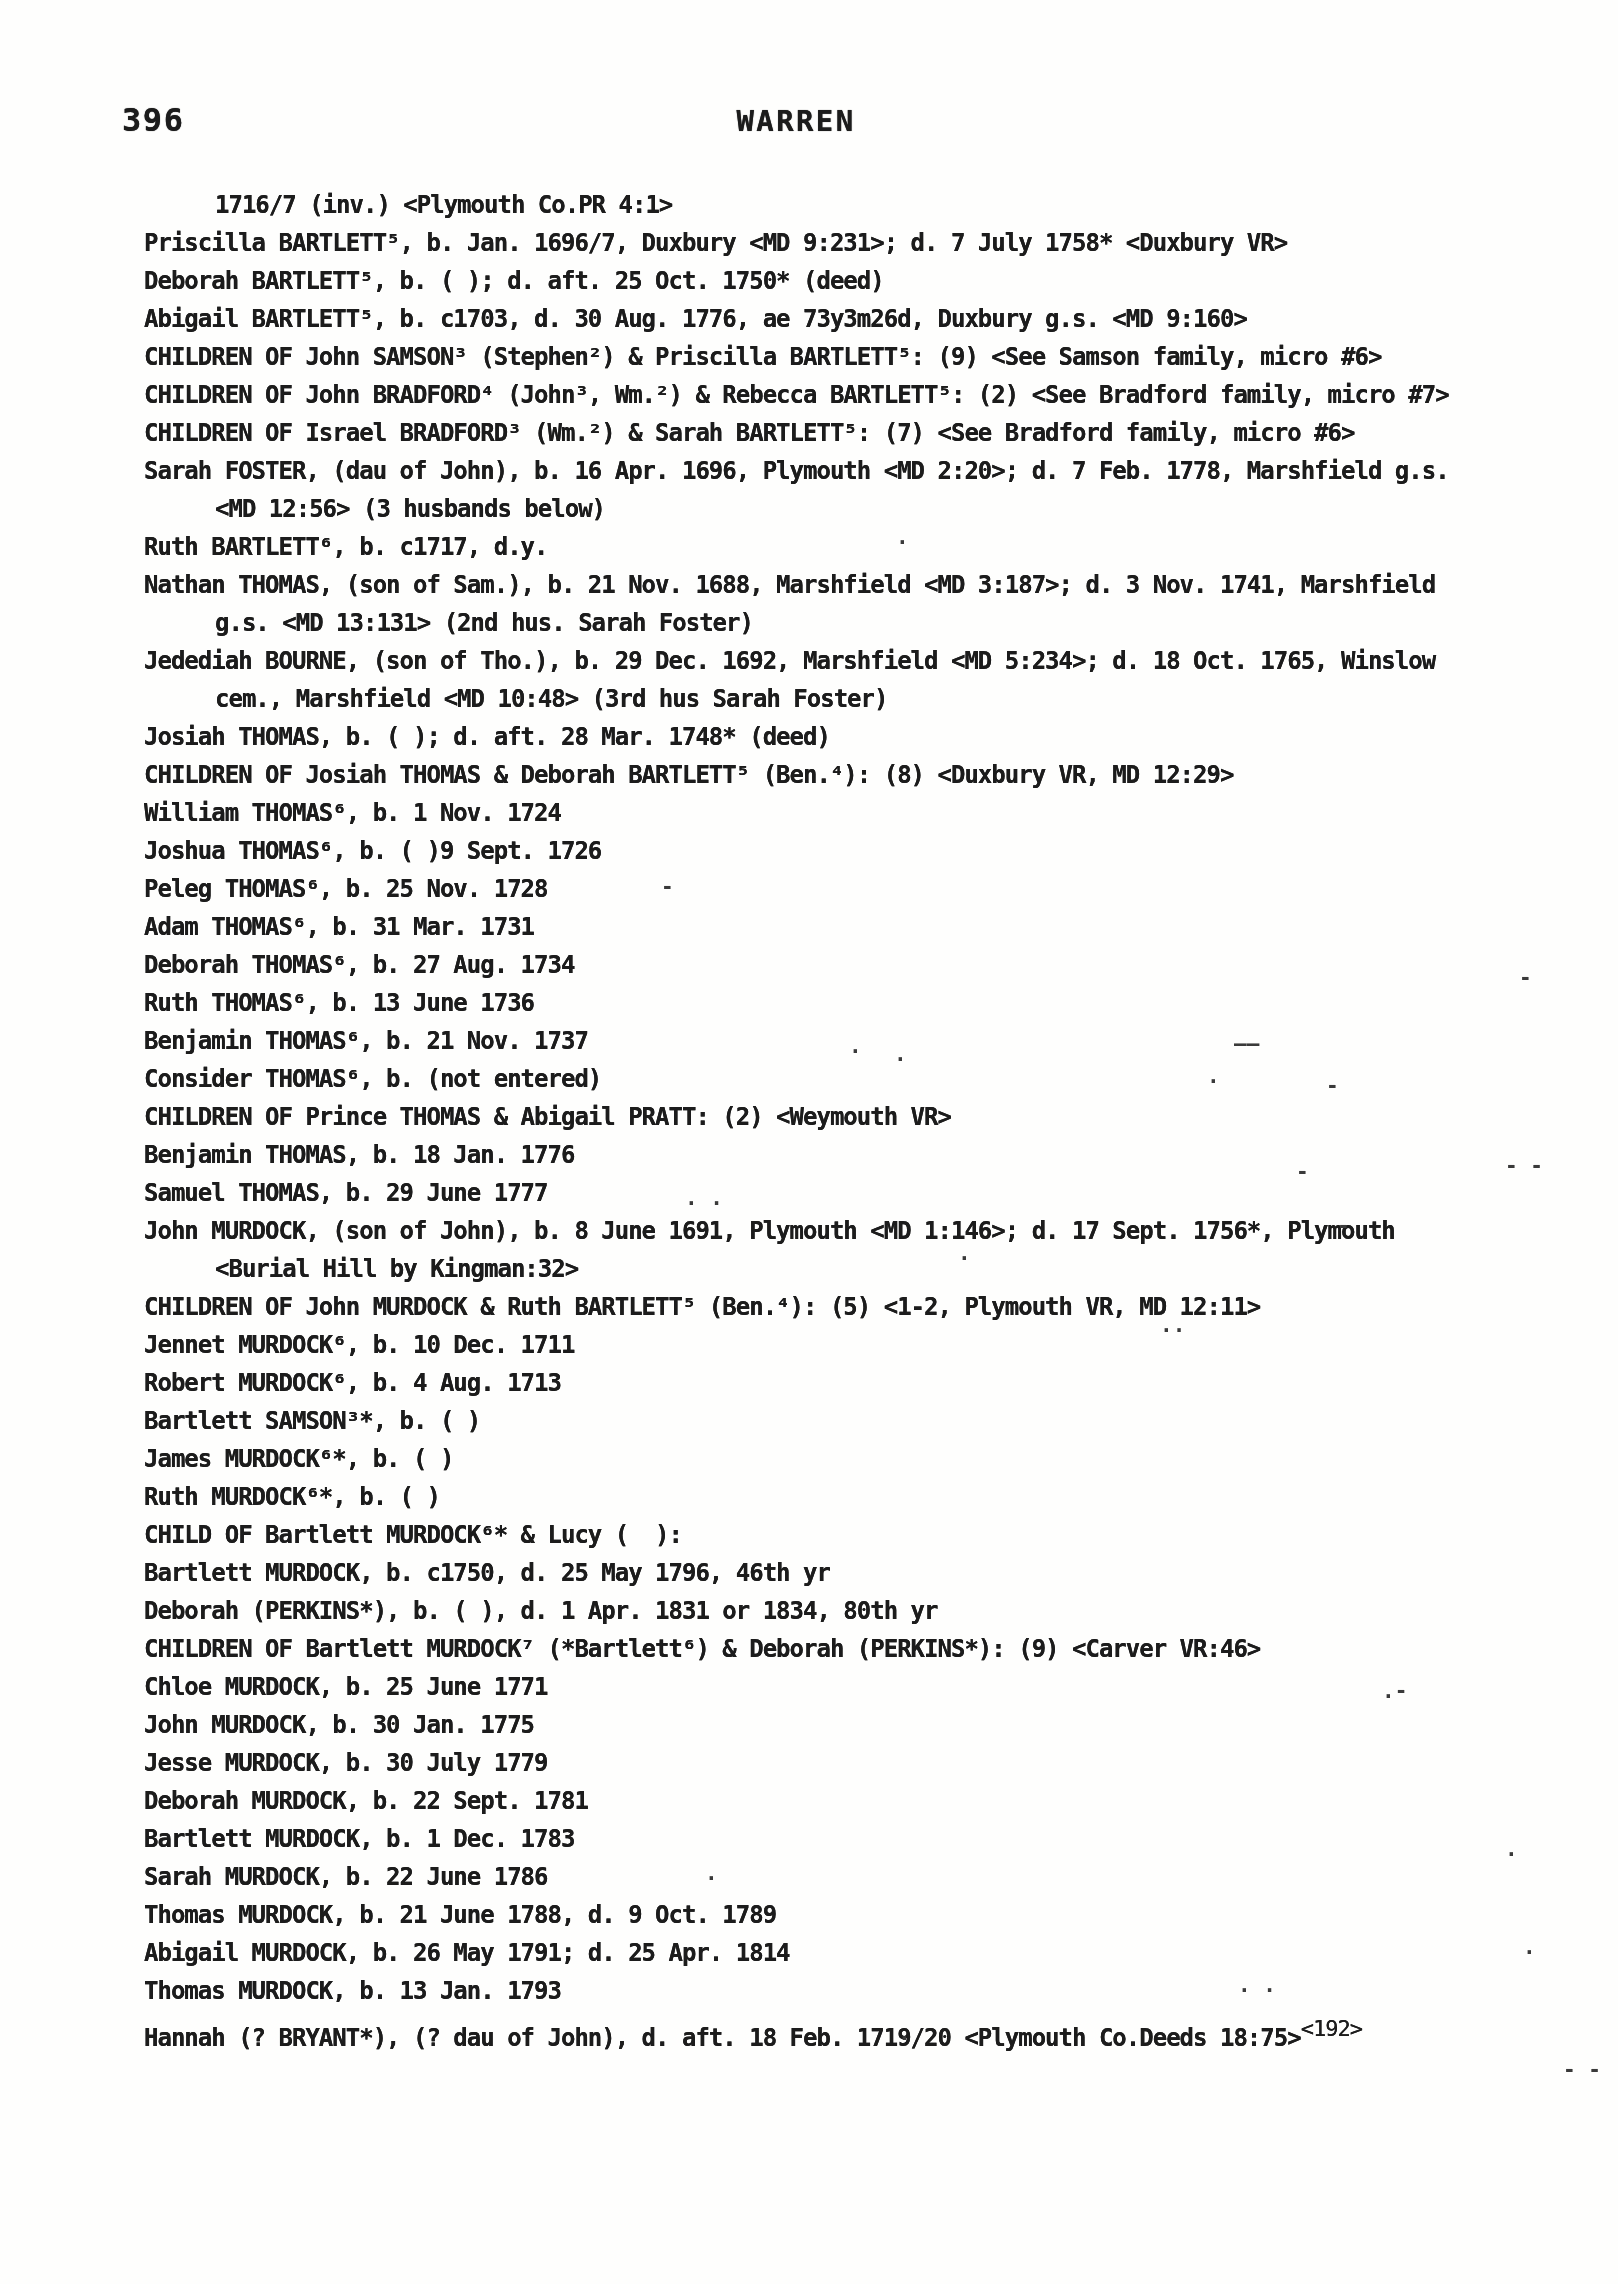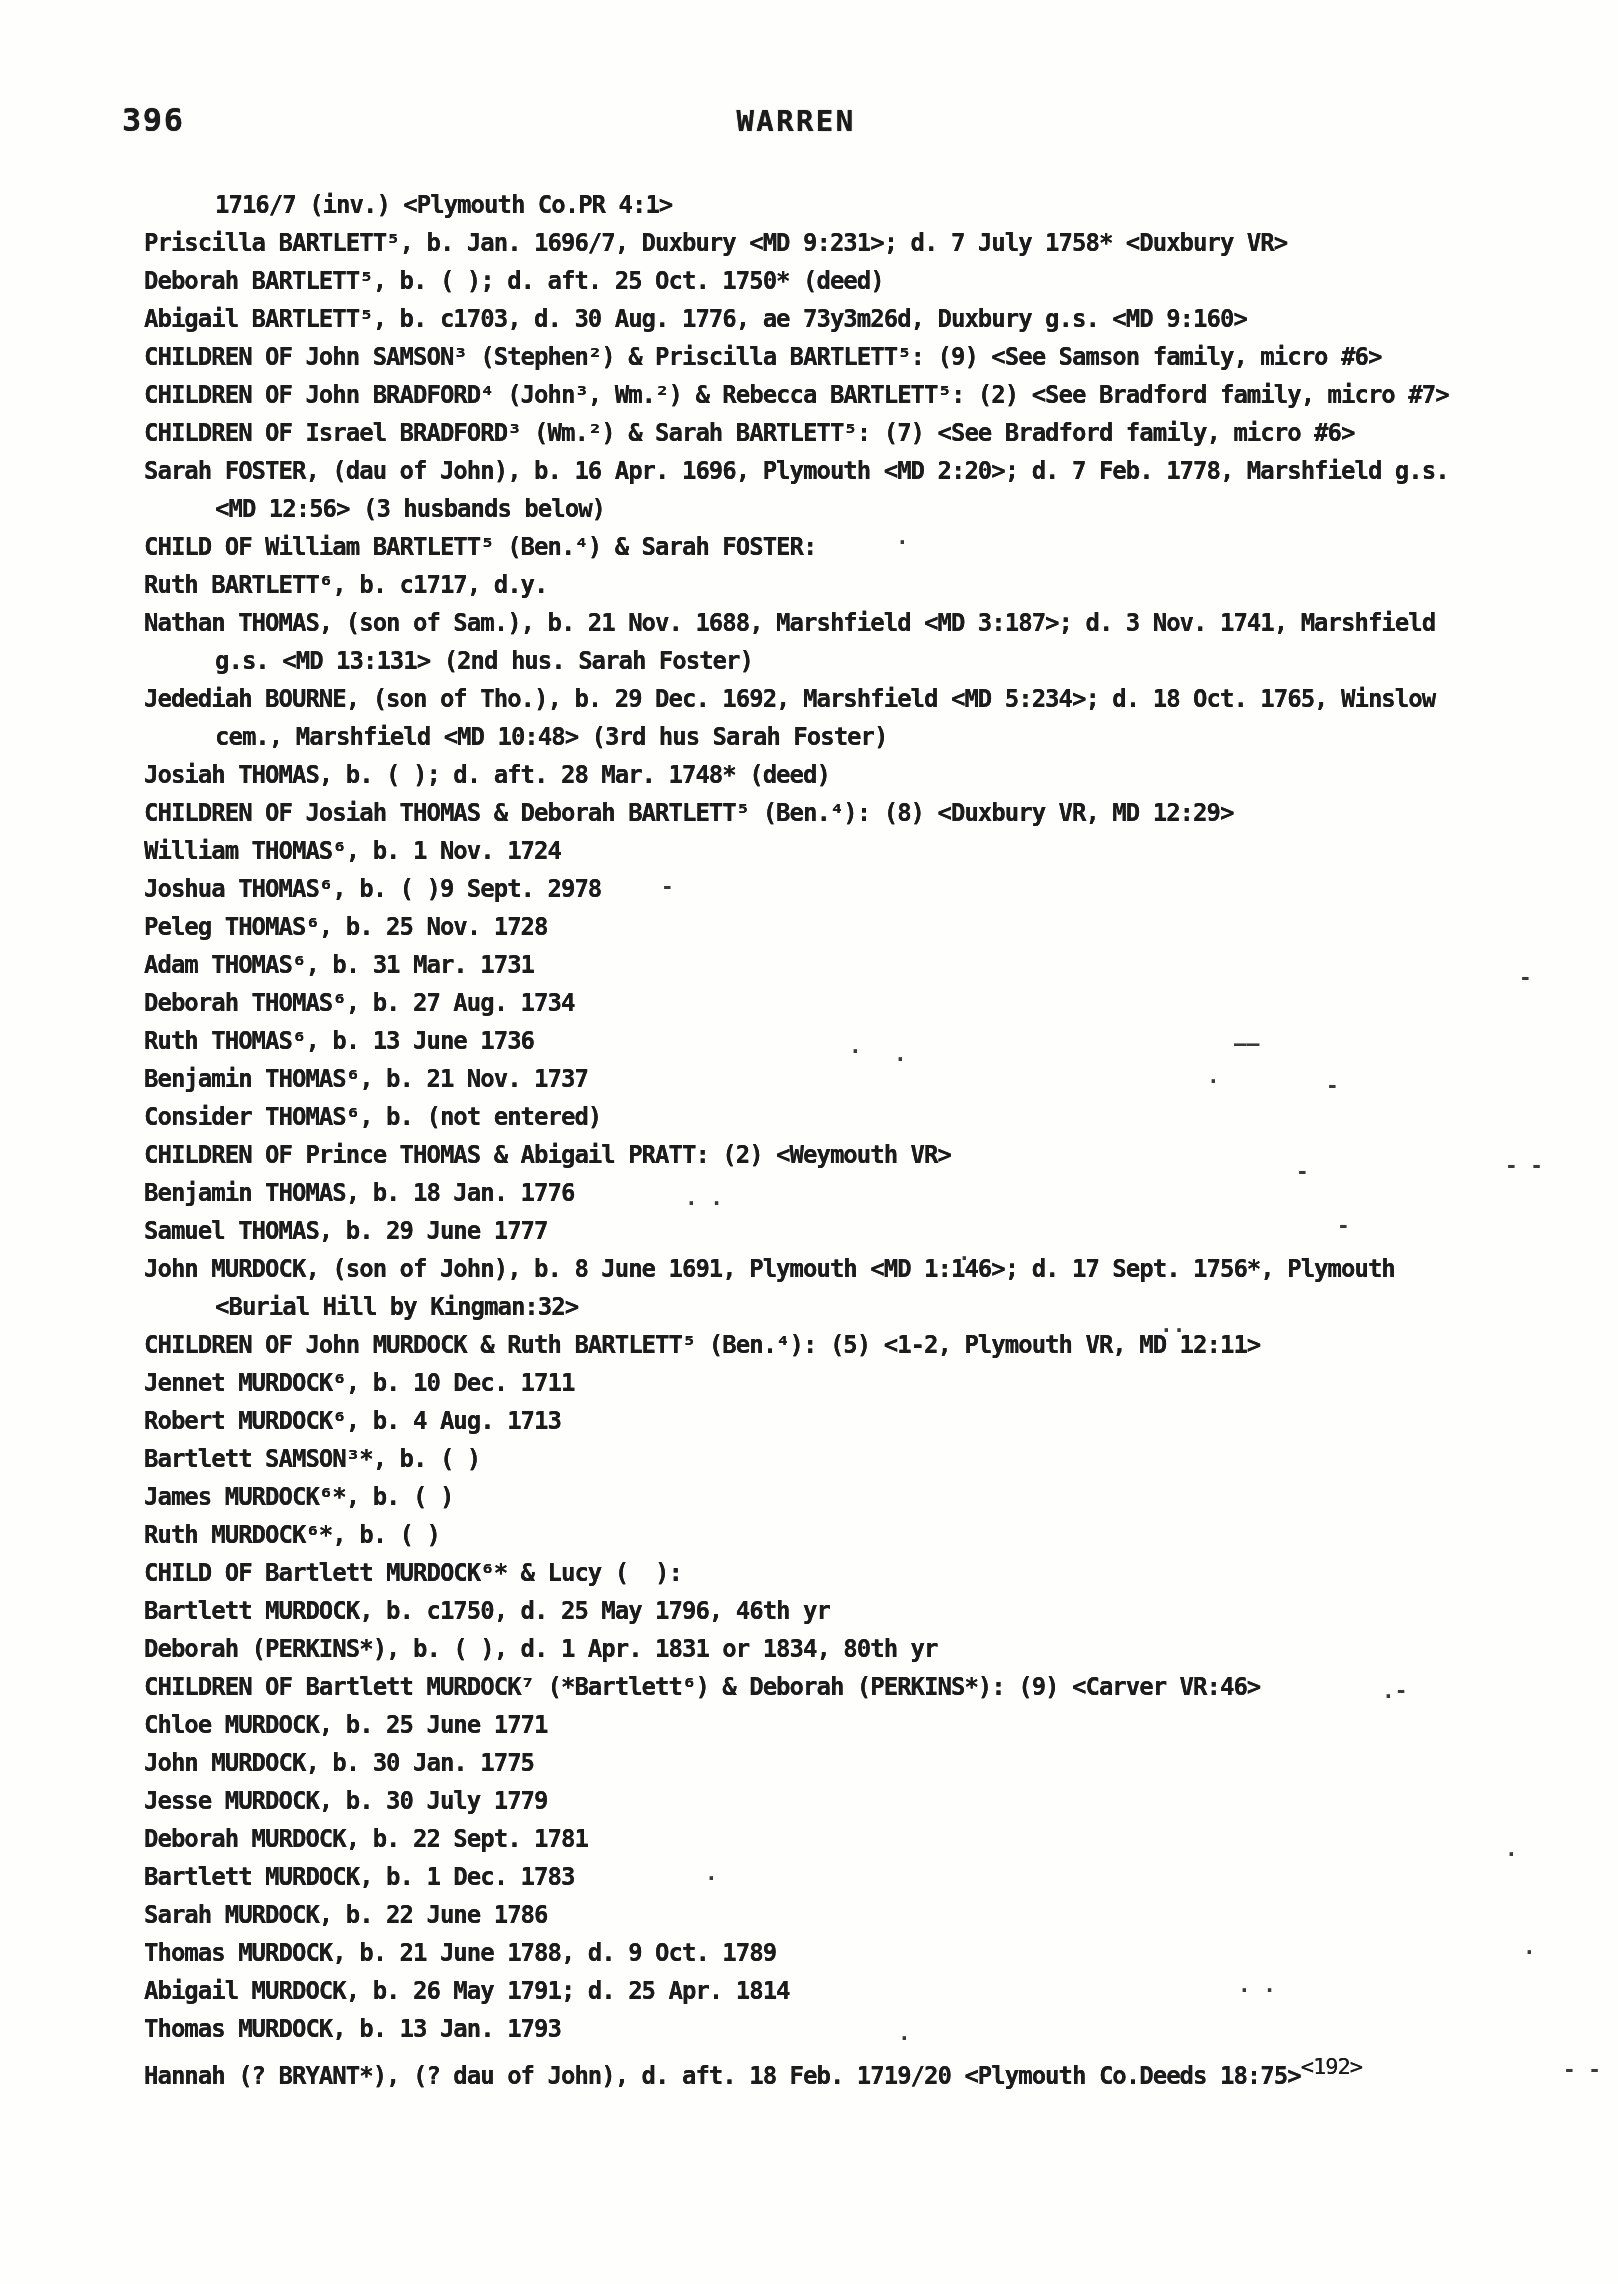--- a/index.html
+++ b/index.html
@@ -84,30 +84,29 @@
   <div class="body" id="text-body">
       <div class="line indent"><span>1716/7 (inv.) &lt;Plymouth Co.PR 4:1&gt;</span></div>
       <div class="line"><span>Priscilla BARTLETT⁵, b. Jan. 1696/7, Duxbury &lt;MD 9:231&gt;; d. 7 July 1758* &lt;Duxbury VR&gt;</span></div>
       <div class="line"><span>Deborah BARTLETT⁵, b. ( ); d. aft. 25 Oct. 1750* (deed)</span></div>
       <div class="line"><span>Abigail BARTLETT⁵, b. c1703, d. 30 Aug. 1776, ae 73y3m26d, Duxbury g.s. &lt;MD 9:160&gt;</span></div>
       <div class="line"><span>CHILDREN OF John SAMSON³ (Stephen²) &amp; Priscilla BARTLETT⁵: (9) &lt;See Samson family, micro #6&gt;</span></div>
       <div class="line"><span>CHILDREN OF John BRADFORD⁴ (John³, Wm.²) &amp; Rebecca BARTLETT⁵: (2) &lt;See Bradford family, micro #7&gt;</span></div>
       <div class="line"><span>CHILDREN OF Israel BRADFORD³ (Wm.²) &amp; Sarah BARTLETT⁵: (7) &lt;See Bradford family, micro #6&gt;</span></div>
       <div class="line"><span>Sarah FOSTER, (dau of John), b. 16 Apr. 1696, Plymouth &lt;MD 2:20&gt;; d. 7 Feb. 1778, Marshfield g.s.</span></div>
       <div class="line indent"><span>&lt;MD 12:56&gt; (3 husbands below)</span></div>
-      <div class="line"><span>CHILD OF William BARTLETT⁵ (Ben.⁴) &amp; Sarah FOSTER:</span></div>
       <div class="line"><span>Ruth BARTLETT⁶, b. c1717, d.y.</span></div>
       <div class="line"><span>Nathan THOMAS, (son of Sam.), b. 21 Nov. 1688, Marshfield &lt;MD 3:187&gt;; d. 3 Nov. 1741, Marshfield</span></div>
       <div class="line indent"><span>g.s. &lt;MD 13:131&gt; (2nd hus. Sarah Foster)</span></div>
       <div class="line"><span>Jedediah BOURNE, (son of Tho.), b. 29 Dec. 1692, Marshfield &lt;MD 5:234&gt;; d. 18 Oct. 1765, Winslow</span></div>
       <div class="line indent"><span>cem., Marshfield &lt;MD 10:48&gt; (3rd hus Sarah Foster)</span></div>
       <div class="line"><span>Josiah THOMAS, b. ( ); d. aft. 28 Mar. 1748* (deed)</span></div>
       <div class="line"><span>CHILDREN OF Josiah THOMAS &amp; Deborah BARTLETT⁵ (Ben.⁴): (8) &lt;Duxbury VR, MD 12:29&gt;</span></div>
       <div class="line"><span>William THOMAS⁶, b. 1 Nov. 1724</span></div>
-      <div class="line"><span>Joshua THOMAS⁶, b. ( )9 Sept. 2978</span></div>
+      <div class="line"><span>Joshua THOMAS⁶, b. ( )9 Sept. 1726</span></div>
       <div class="line"><span>Peleg THOMAS⁶, b. 25 Nov. 1728</span></div>
       <div class="line"><span>Adam THOMAS⁶, b. 31 Mar. 1731</span></div>
       <div class="line"><span>Deborah THOMAS⁶, b. 27 Aug. 1734</span></div>
       <div class="line"><span>Ruth THOMAS⁶, b. 13 June 1736</span></div>
       <div class="line"><span>Benjamin THOMAS⁶, b. 21 Nov. 1737</span></div>
       <div class="line"><span>Consider THOMAS⁶, b. (not entered)</span></div>
       <div class="line"><span>CHILDREN OF Prince THOMAS &amp; Abigail PRATT: (2) &lt;Weymouth VR&gt;</span></div>
       <div class="line"><span>Benjamin THOMAS, b. 18 Jan. 1776</span></div>
       <div class="line"><span>Samuel THOMAS, b. 29 June 1777</span></div>
       <div class="line"><span>John MURDOCK, (son of John), b. 8 June 1691, Plymouth &lt;MD 1:146&gt;; d. 17 Sept. 1756*, Plymouth</span></div>

